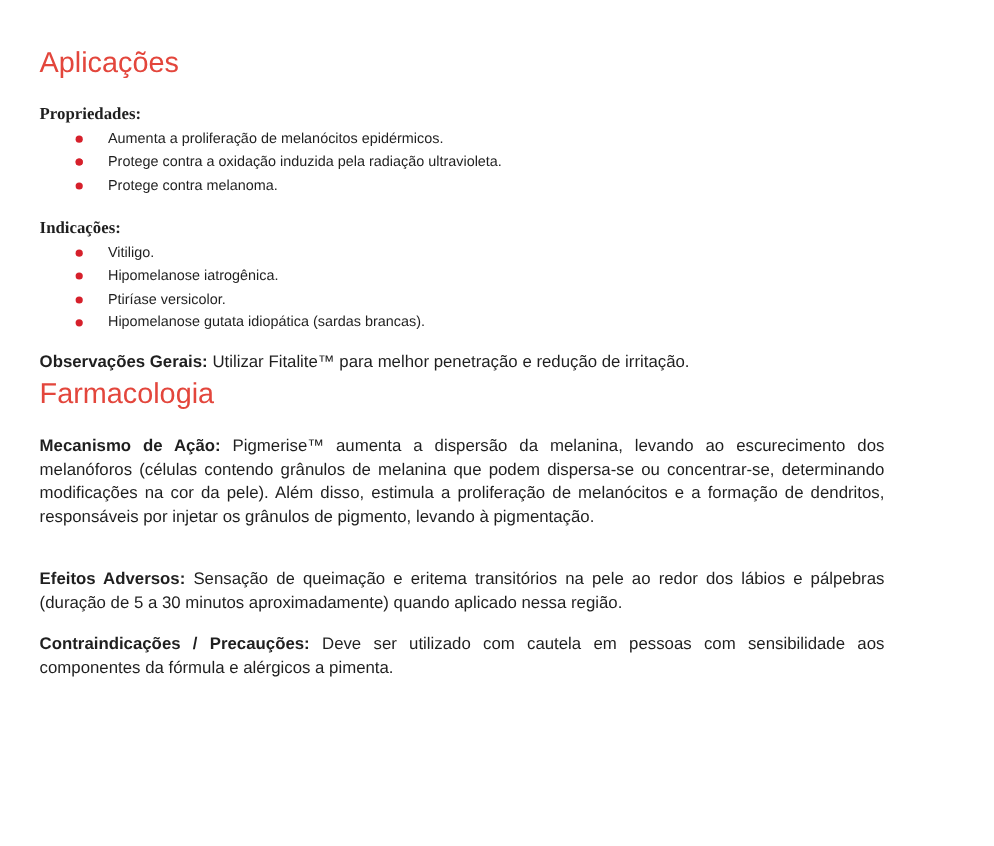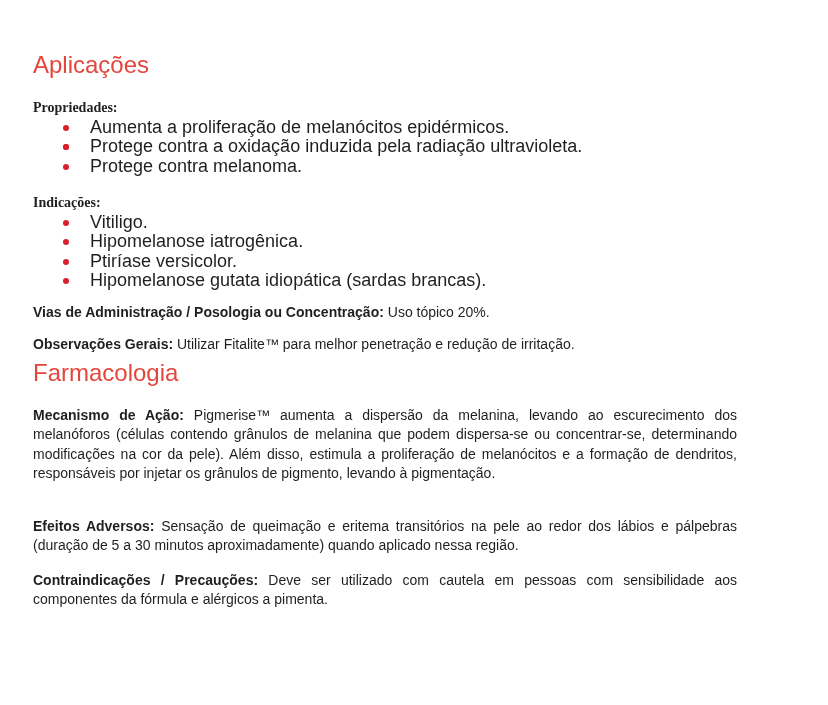--- a/index.html
+++ b/index.html
@@ -11,21 +11,21 @@
   * { margin: 0; padding: 0; box-sizing: border-box; }
   html, body { width: 828px; height: 705px; }
   body {
     background: var(--page-bg);
     font-family: "Liberation Sans", "DejaVu Sans", sans-serif;
     color: var(--text-color);
   }
   .page {
     width: 828px;
     height: 705px;
-    padding: 52px 91px 0 33px;
+    padding: 40px 91px 0 33px;
     overflow: hidden;
   }
   .section-title {
     color: var(--heading-color);
     font-size: 24px;
     line-height: 26px;
     font-weight: 400;
   }
   .section-title.farmacologia { margin-top: 5px; }
   .sub-label {
@@ -33,21 +33,21 @@
     font-size: 14px;
     line-height: 19.5px;
     font-family: Liberation Serif, serif;
   }
   .sub-label.first { margin-top: 20px; }
   .sub-label.later { margin-top: 17px; }
   ul.bullet-list { list-style: none; }
   ul.bullet-list li {
     position: relative;
     padding-left: 57px;
-    font-size: 18px;
+    font-size: 12px;
     line-height: 19.5px;
   }
   .bullet-dot {
     position: absolute;
     left: 30px;
     top: 7px;
     width: 6px;
     height: 6px;
     border-radius: 50%;
     background: var(--bullet-color);
@@ -112,21 +112,20 @@
         <span class="bullet-dot"></span>
         <span>Ptiríase versicolor.</span>
       </li>
 
       <li>
         <span class="bullet-dot"></span>
         <span>Hipomelanose gutata idiopática (sardas brancas).</span>
       </li>
     </ul>
 
-  <p class="para vias"><span class="label">Vias de Administração / Posologia ou Concentração:</span> <span>Uso tópico 20%.</span></p>
 
   <p class="para obs"><span class="label">Observações Gerais:</span> <span>Utilizar Fitalite™ para melhor penetração e redução de irritação.</span></p>
 
   <h1 class="section-title farmacologia">Farmacologia</h1>
 
   <p class="para mecanismo"><span class="label">Mecanismo de Ação:</span> <span>Pigmerise™ aumenta a dispersão da melanina, levando ao escurecimento dos melanóforos (células contendo grânulos de melanina que podem dispersa-se ou concentrar-se, determinando modificações na cor da pele). Além disso, estimula a proliferação de melanócitos e a formação de dendritos, responsáveis por injetar os grânulos de pigmento, levando à pigmentação.</span></p>
 
   <p class="para efeitos"><span class="label">Efeitos Adversos:</span> <span>Sensação de queimação e eritema transitórios na pele ao redor dos lábios e pálpebras (duração de 5 a 30 minutos aproximadamente) quando aplicado nessa região.</span></p>
 
   <p class="para contra"><span class="label">Contraindicações / Precauções:</span> <span>Deve ser utilizado com cautela em pessoas com sensibilidade aos componentes da fórmula e alérgicos a pimenta.</span></p>

